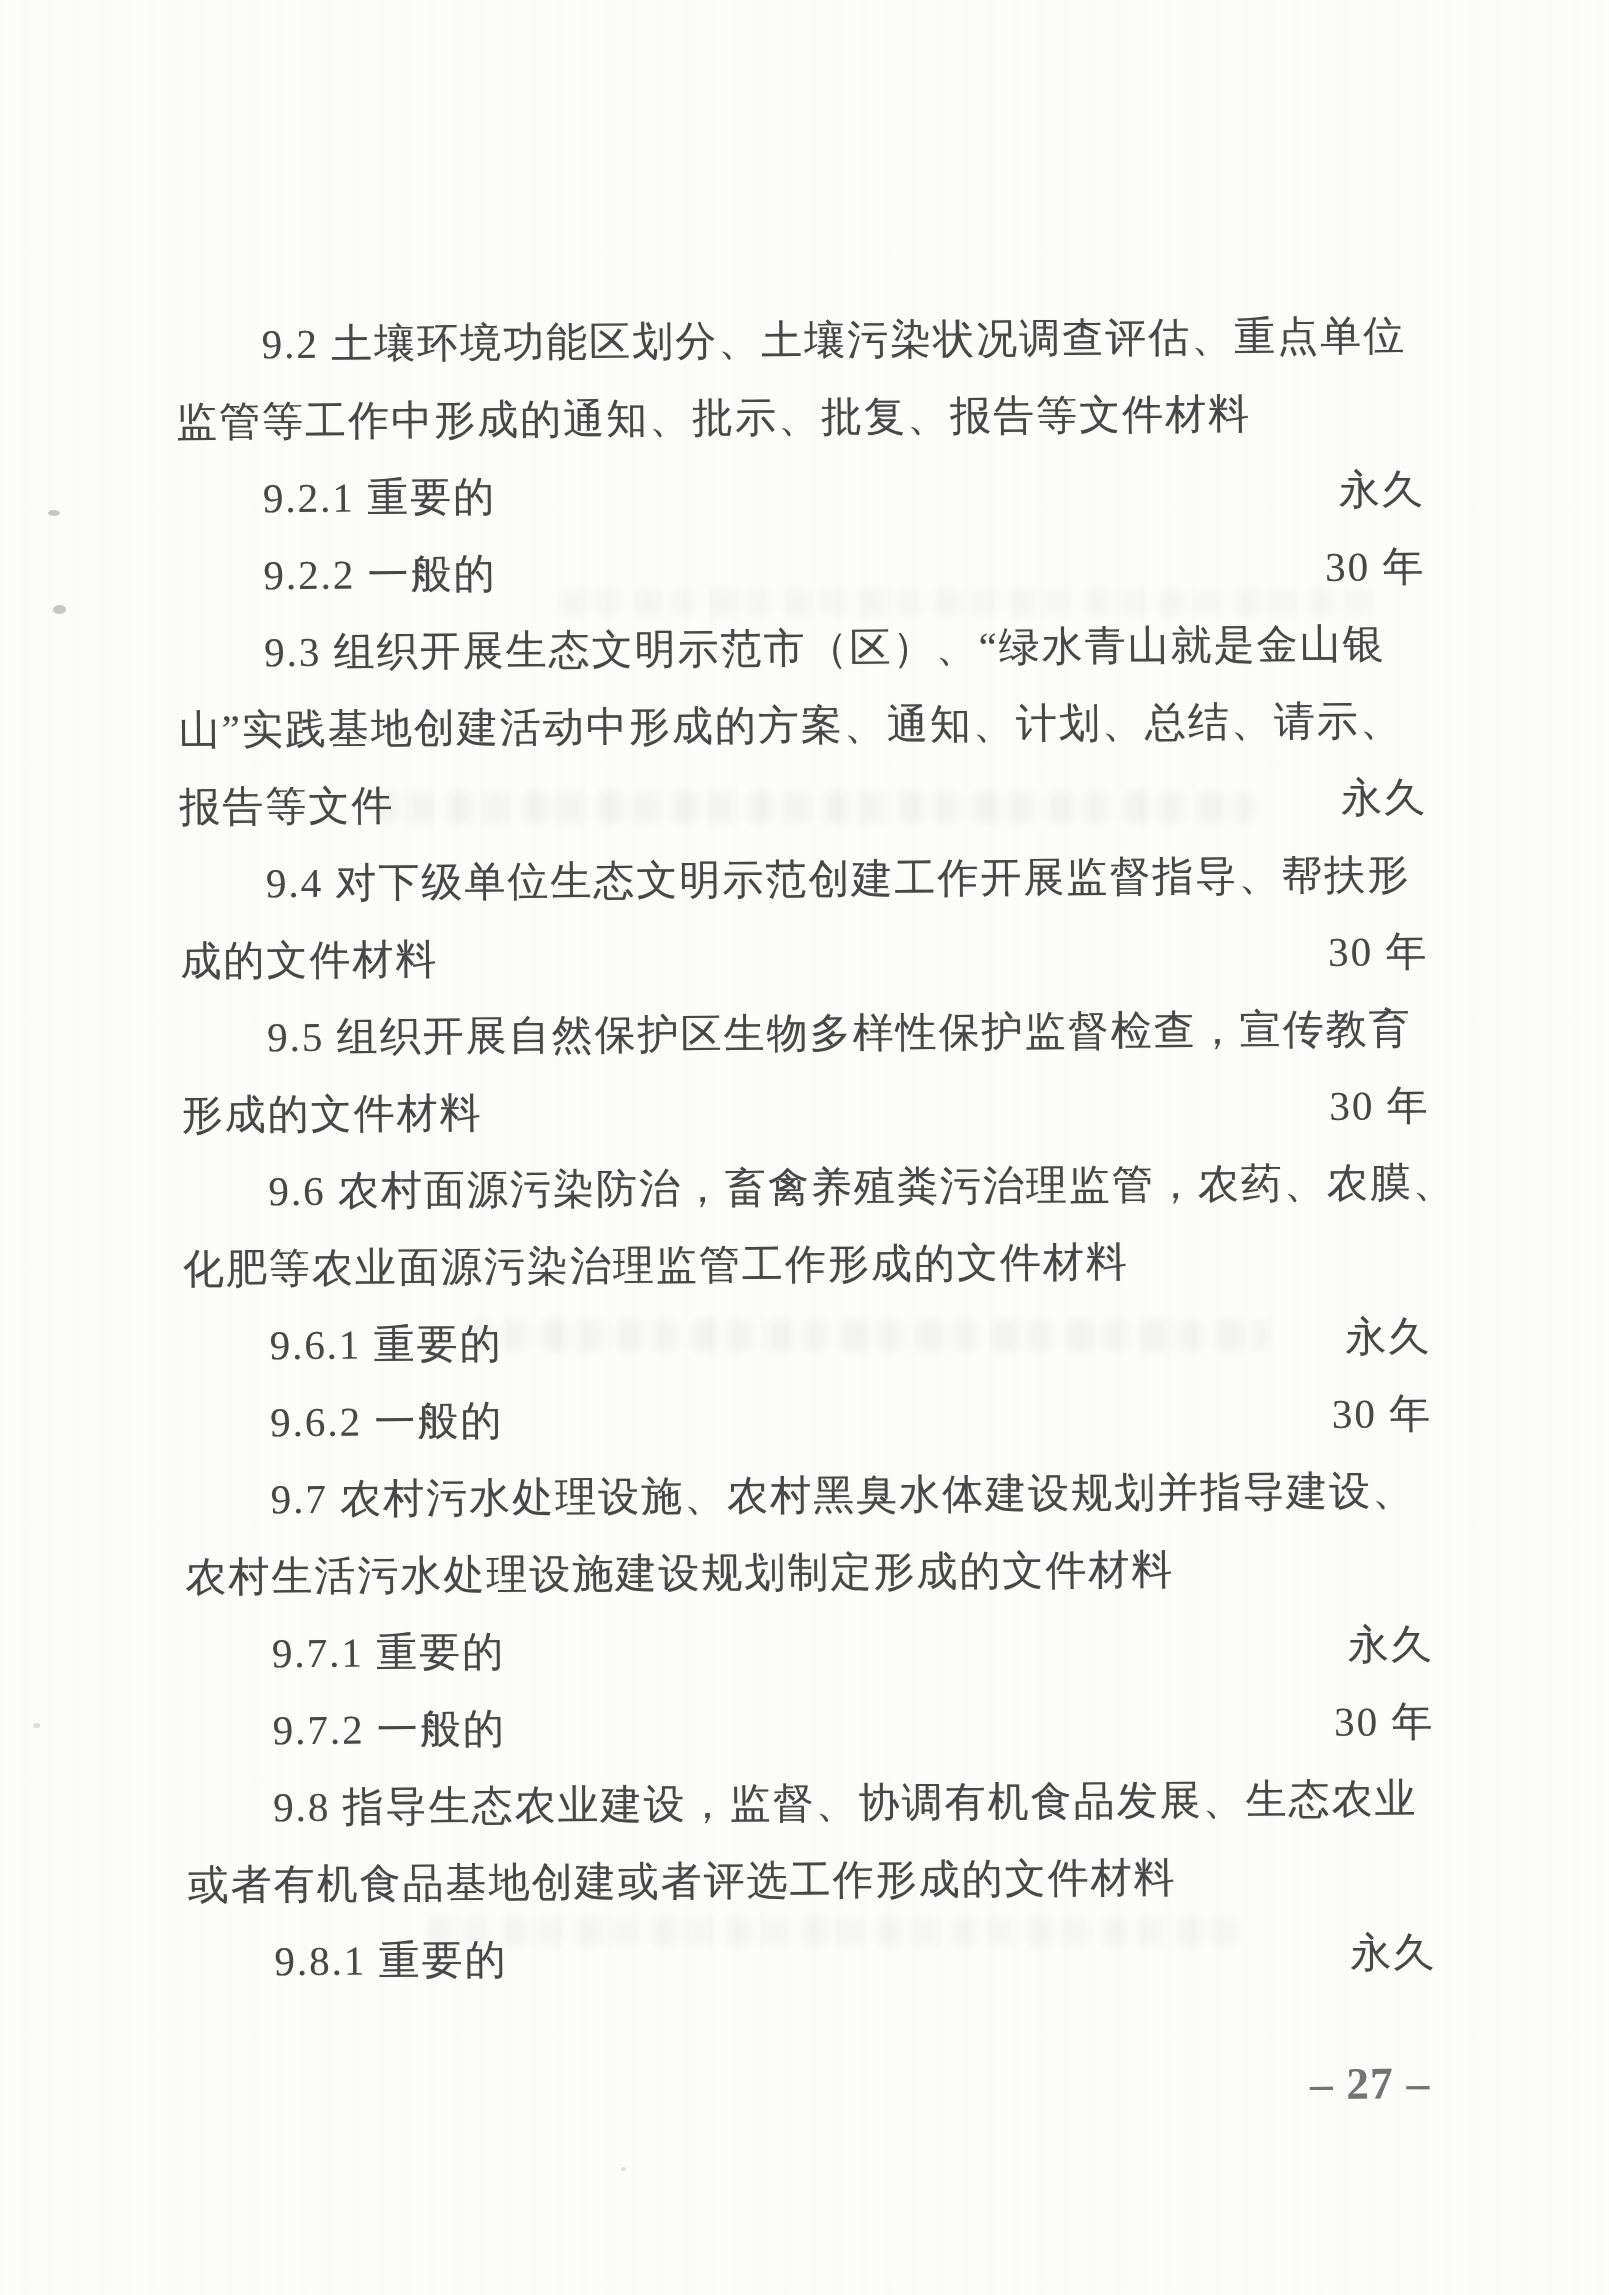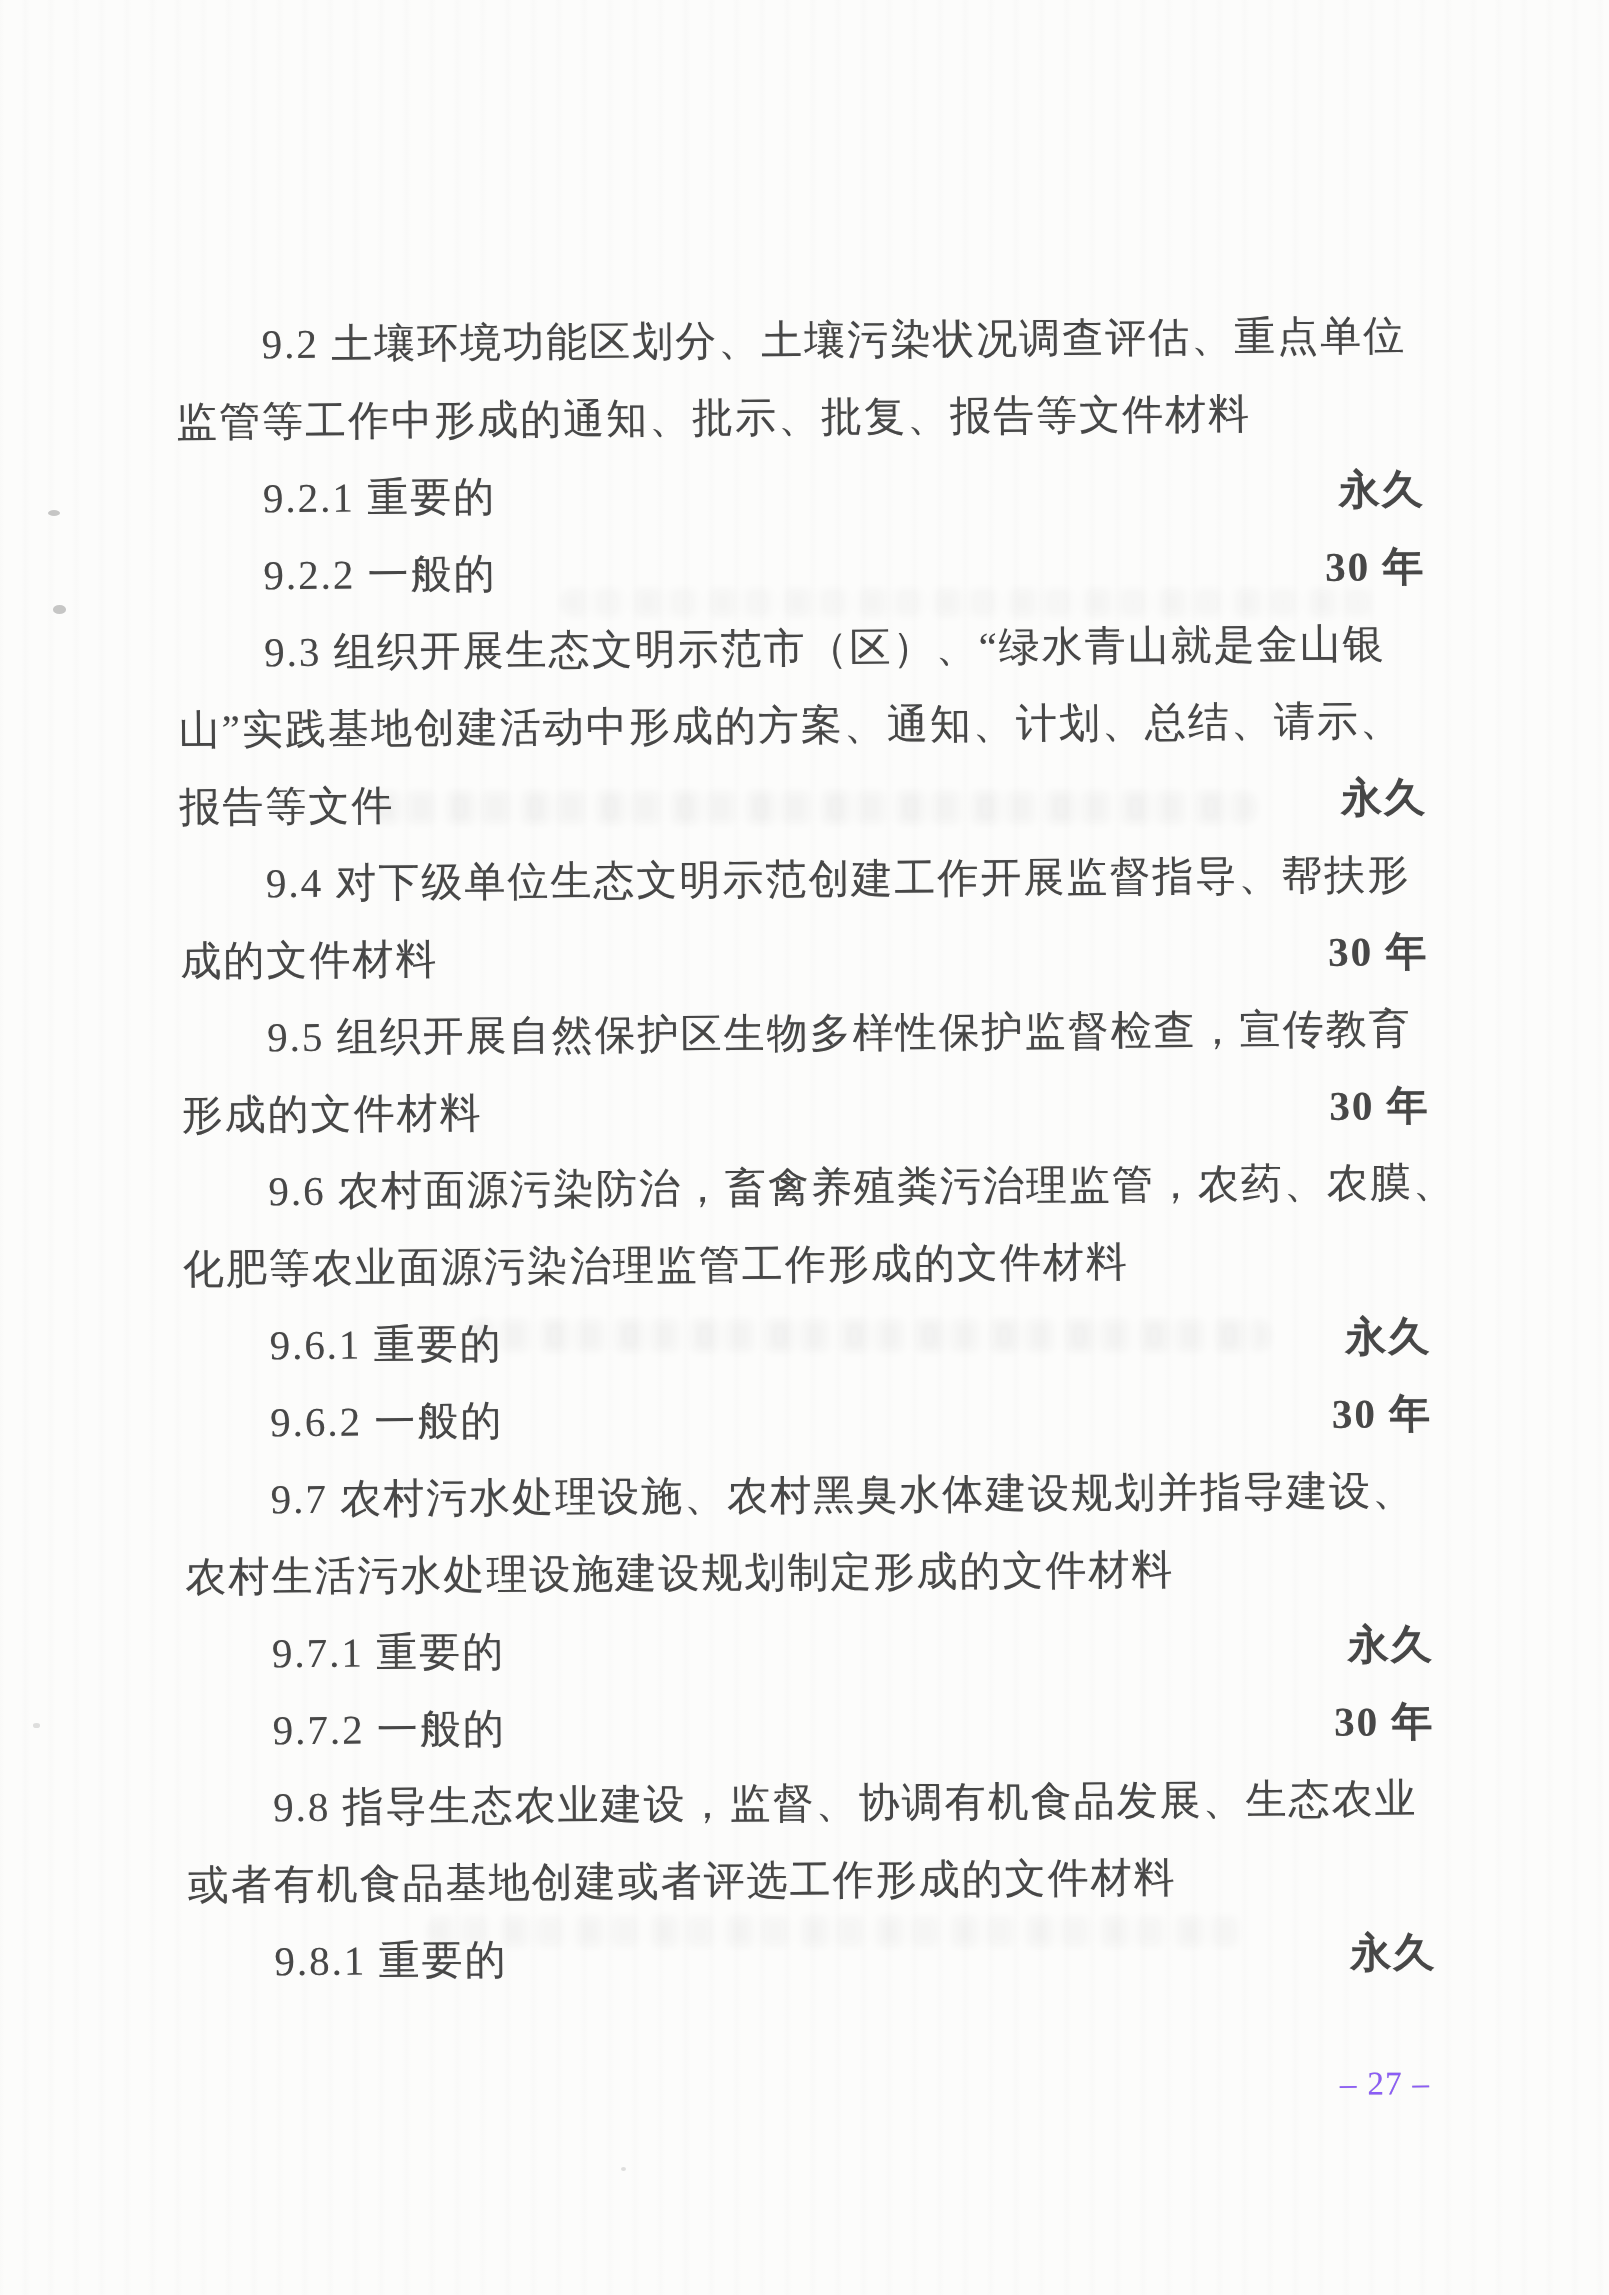--- a/index.html
+++ b/index.html
@@ -47,32 +47,32 @@
     justify-content: space-between;
     align-items: center;
     white-space: nowrap;
   }
   .line .t.ind {
     padding-left: 86px;
   }
   .line .v {
     flex: 0 0 auto;
     padding-left: 27px;
-    font-weight: bold;
   }
   .pageno {
     position: absolute;
     top: 2065px;
     right: 186px;
     height: 47px;
     line-height: 47px;
-    font-size: 33px;
+    font-size: 45px;
     letter-spacing: 1.3px;
-    color: #8b5cf6;
+    color: #737373;
     text-shadow: 0 0 0.7px rgba(70,70,70,0.3);
+    font-weight: bold;
   }
   
   .ghost {
     position: absolute;
     opacity: 0.05;
     filter: blur(4.7px);
     border-radius: 12px;
     background: repeating-linear-gradient(90deg,
       rgba(40,40,40,0.85) 0 23px, rgba(40,40,40,0.1) 23px 35px,
       rgba(40,40,40,0.7) 35px 59px, rgba(40,40,40,0.05) 59px 75px);

